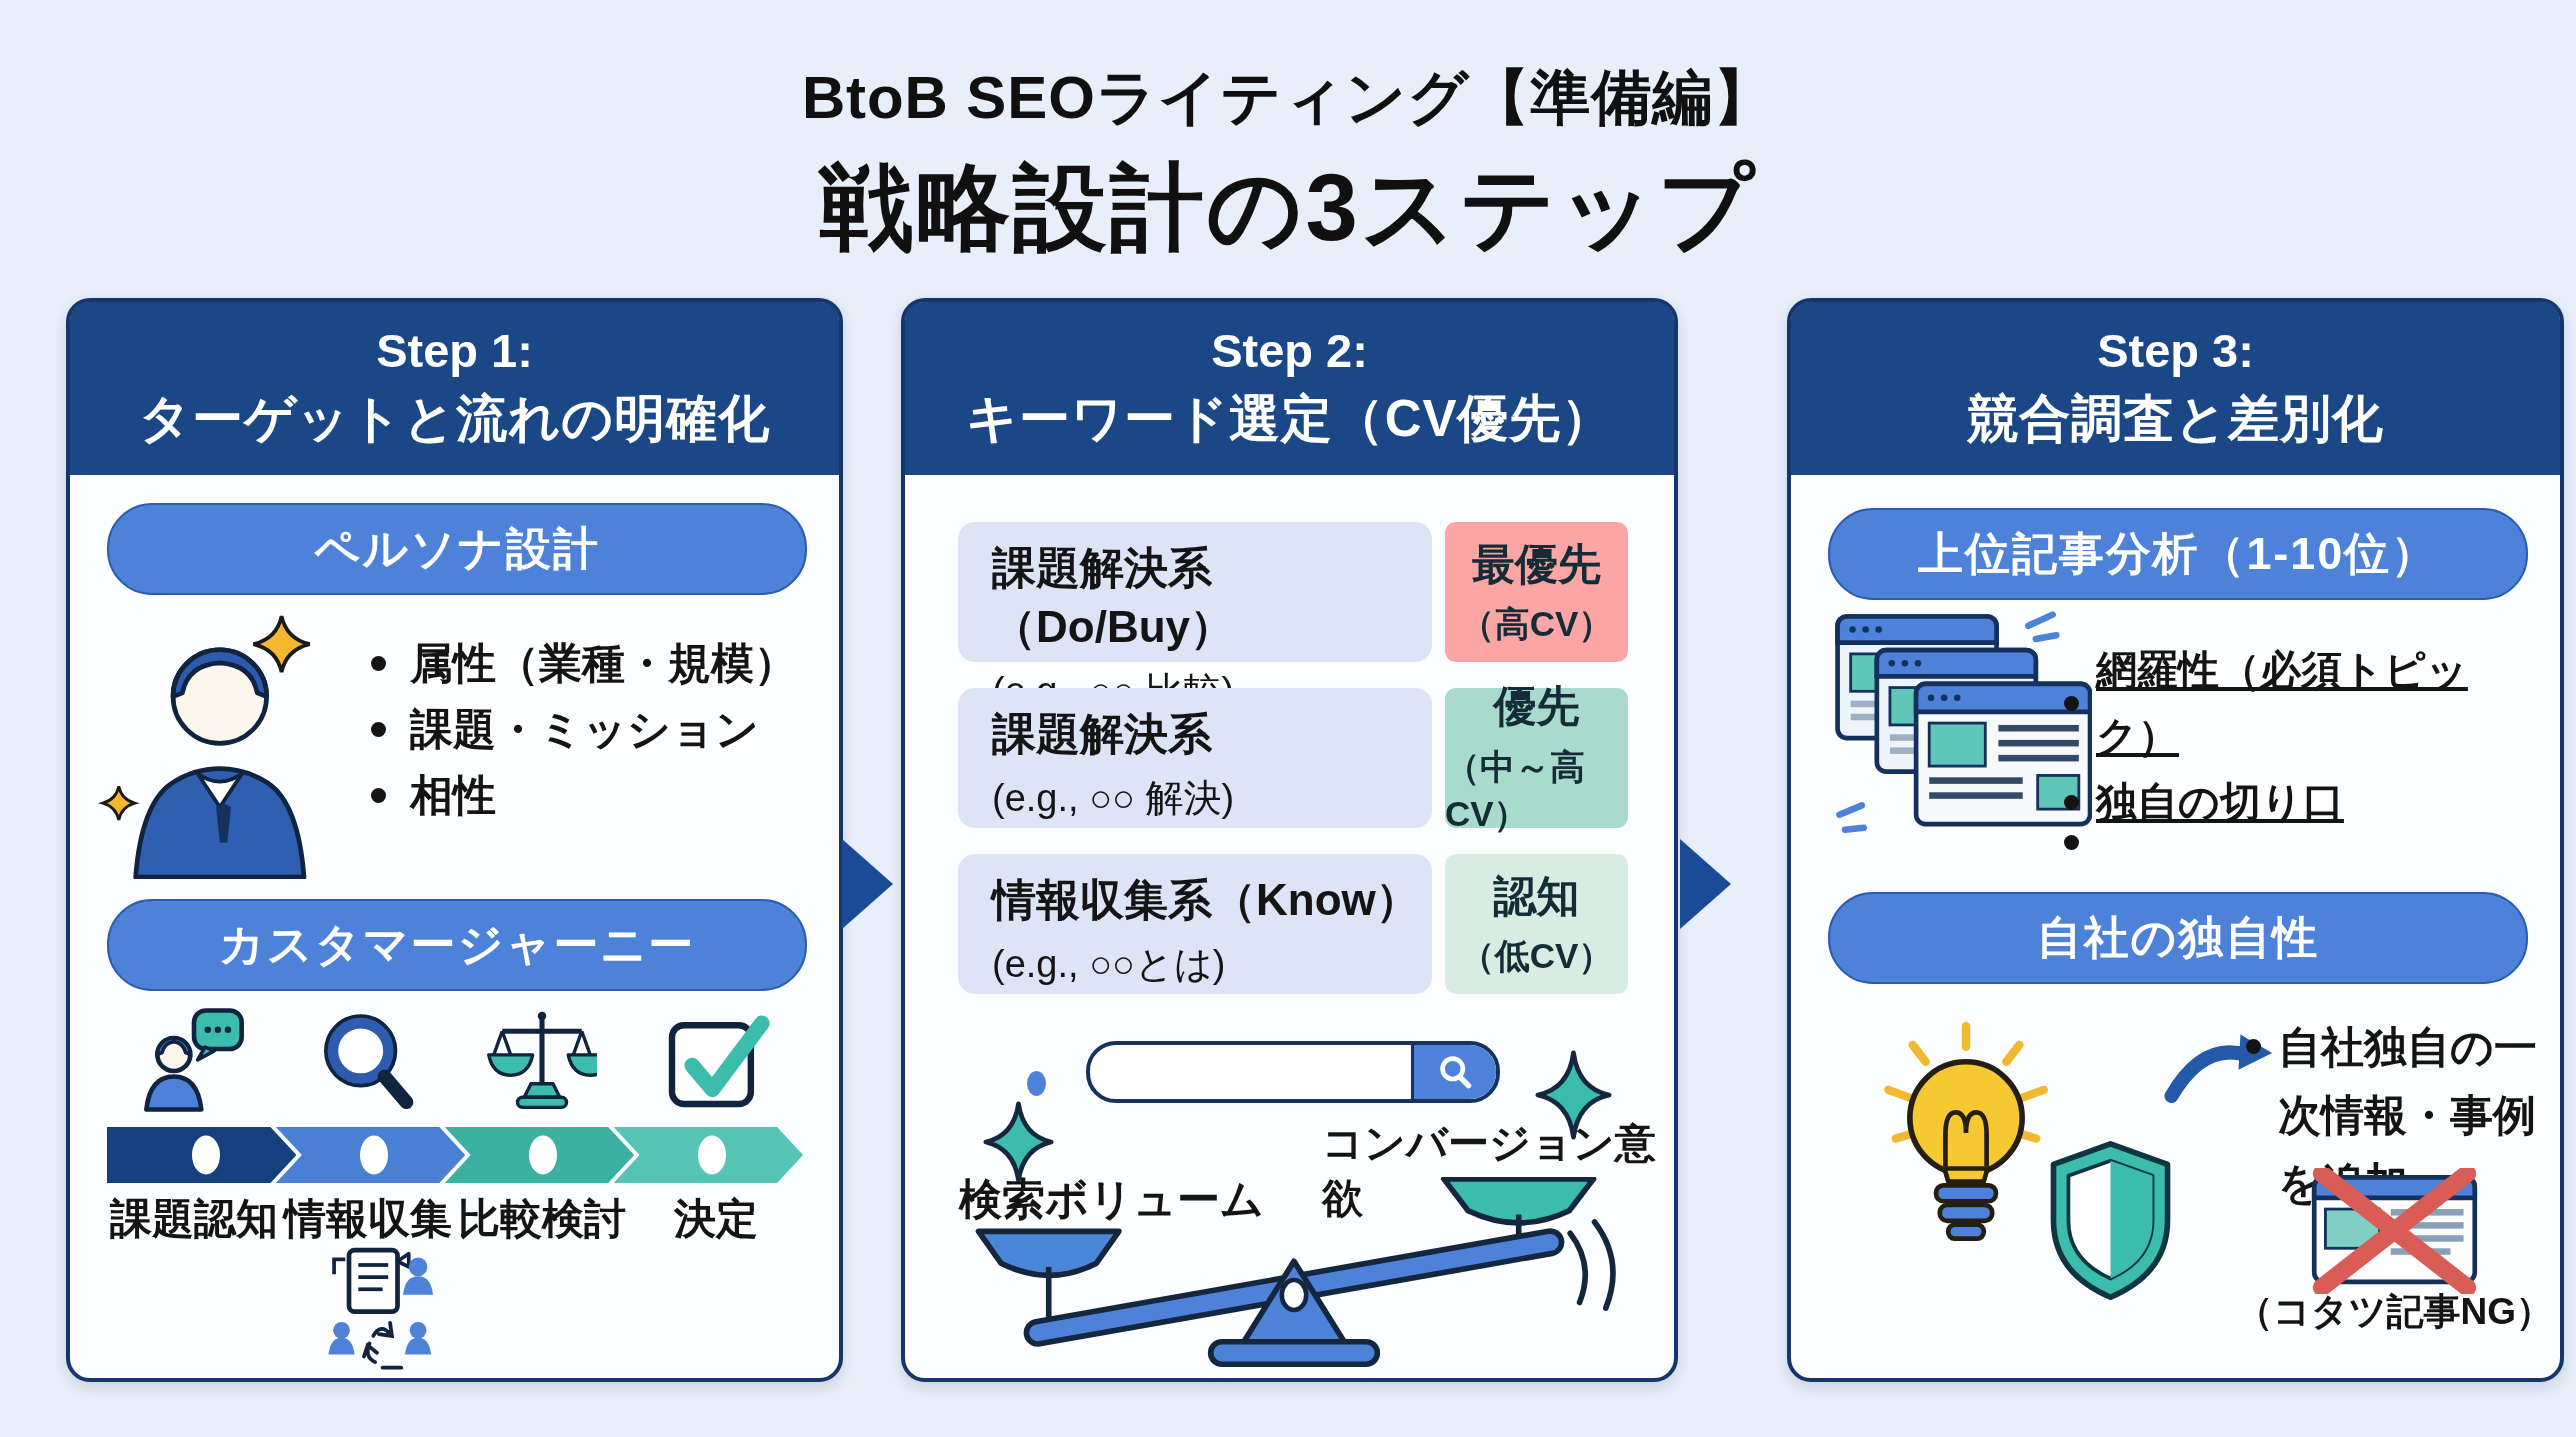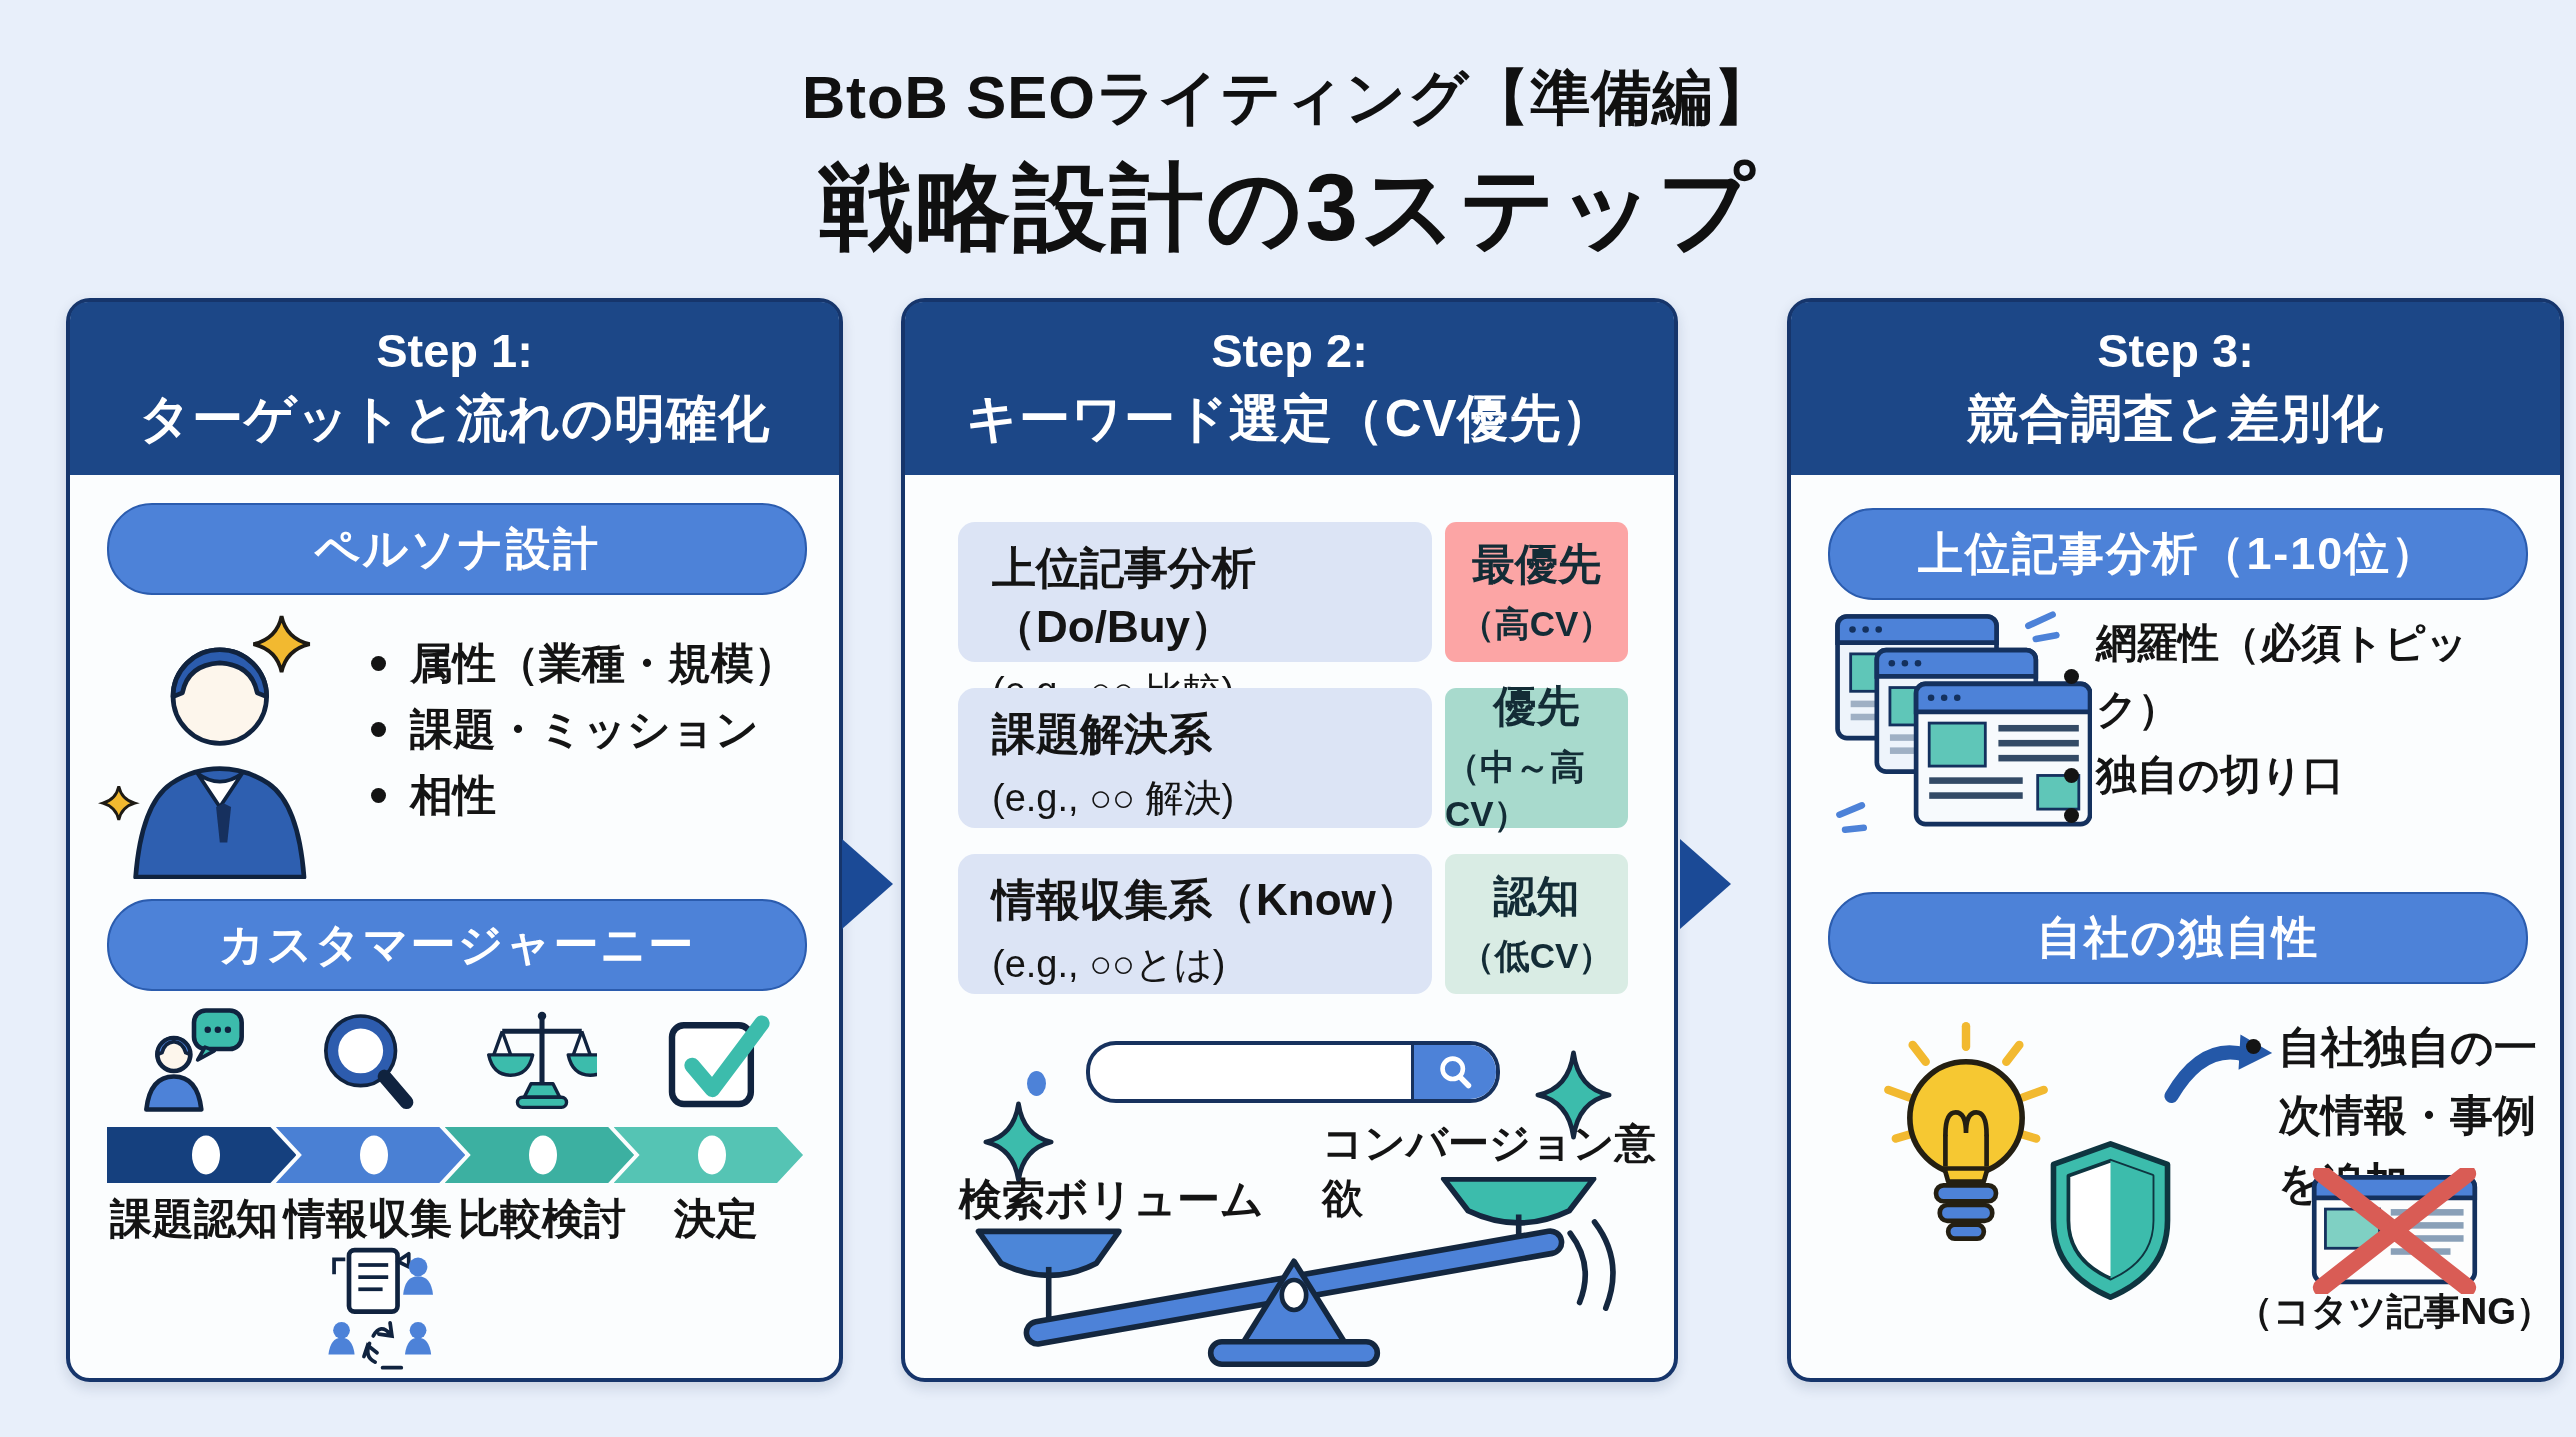--- a/index.html
+++ b/index.html
@@ -66,21 +66,21 @@
   #spark-dot{position:absolute;left:122px;top:769px;width:19px;height:25px;background:#4d82d8;border-radius:50%;}
   #spark-left{position:absolute;left:77px;top:798px;width:73px;height:84px;}
   #spark-right{position:absolute;left:629px;top:747px;width:79px;height:92px;}
   #label-volume{position:absolute;left:54px;top:869px;font-size:43px;font-weight:bold;}
   #label-cv{position:absolute;left:417px;top:814px;font-size:41px;font-weight:bold;}
   .seesaw-art{position:absolute;left:66px;top:875px;width:646px;height:192px;}
 
   
   #pill-analysis{top:206px;}
   .browser-art{position:absolute;left:39px;top:307px;width:262px;height:245px;}
-  #analysis-bullets{position:absolute;left:273px;top:308px;width:455px;}
+  #analysis-bullets{position:absolute;left:273px;top:335px;width:455px;text-decoration:underline;}
   #analysis-bullets li{font-size:41px;line-height:66px;gap:17px;}
   #pill-unique{top:590px;}
   .bulb-art{position:absolute;left:86px;top:713px;width:178px;height:248px;}
   .shield-art{position:absolute;left:255px;top:836px;width:129px;height:167px;}
   .swoosh-art{position:absolute;left:373px;top:723px;width:110px;height:86px;}
   .unique-bullet{position:absolute;left:455px;top:711px;display:flex;gap:17px;}
   .unique-bullet .bdot{margin-top:26px;}
   .unique-text{width:273px;font-size:43px;font-weight:bold;line-height:68px;word-break:break-all;}
   .ng-art{position:absolute;left:510px;top:866px;width:187px;height:126px;}
   .ng-note{position:absolute;left:421px;top:985px;width:365px;text-align:center;font-size:37px;font-weight:bold;}
@@ -210,21 +210,21 @@
 
   <section class="panel" id="panel2">
     <div class="panel-header">
       <div class="ph1">Step 2:</div>
       <div class="ph2">キーワード選定（CV優先）</div>
     </div>
 
     <div class="kw-rows">
       <div class="kw-row">
         <div class="kw-left">
-          <div class="kw-title">上位記事分析（Do/Buy）</div>
+          <div class="kw-title">課題解決系（Do/Buy）</div>
           <div class="kw-example">(e.g., ○○ 比較)</div>
         </div>
         <div class="kw-right pr-high">
           <div class="pr-label">最優先</div>
           <div class="pr-cv">（高CV）</div>
         </div>
       </div>
       <div class="kw-row">
         <div class="kw-left">
           <div class="kw-title">課題解決系</div>

